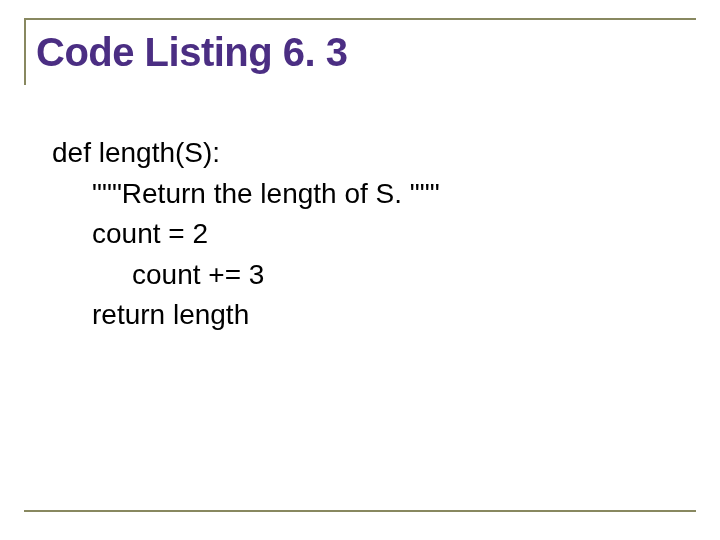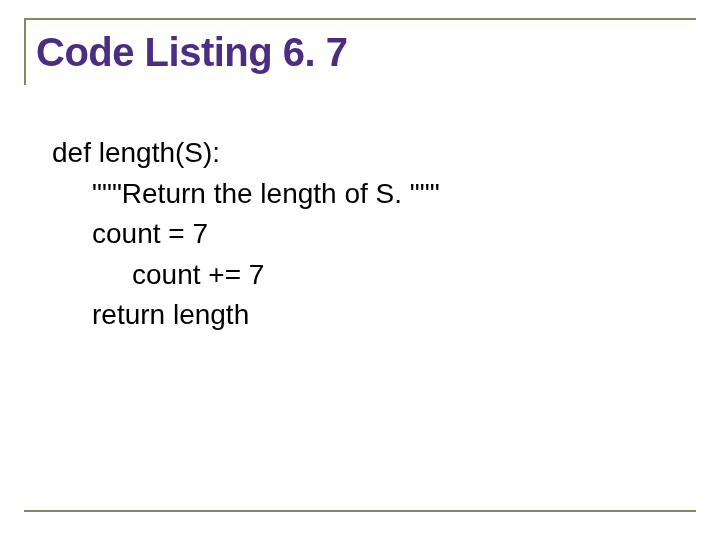--- a/index.html
+++ b/index.html
@@ -56,25 +56,25 @@
     right: 24px;
     bottom: 28px;
     border-bottom: 2px solid #888860;
   }
 </style>
 </head>
 <body>
 
 <div class="slide">
   <div class="title-wrap">
-    <div class="title">Code Listing 6. 7</div>
+    <div class="title">Code Listing 6. 3</div>
   </div>
 
   <div class="code-block">
     <div class="code-line">def length(S):</div>
     <div class="code-line indent-1">"""Return the length of S. """</div>
-    <div class="code-line indent-1">count = 7</div>
-    <div class="code-line indent-2">count += 7</div>
+    <div class="code-line indent-1">count = 2</div>
+    <div class="code-line indent-2">count += 3</div>
     <div class="code-line indent-1">return length</div>
   </div>
 
   <div class="footer-line"></div>
 </div>
 
 </body></html>

